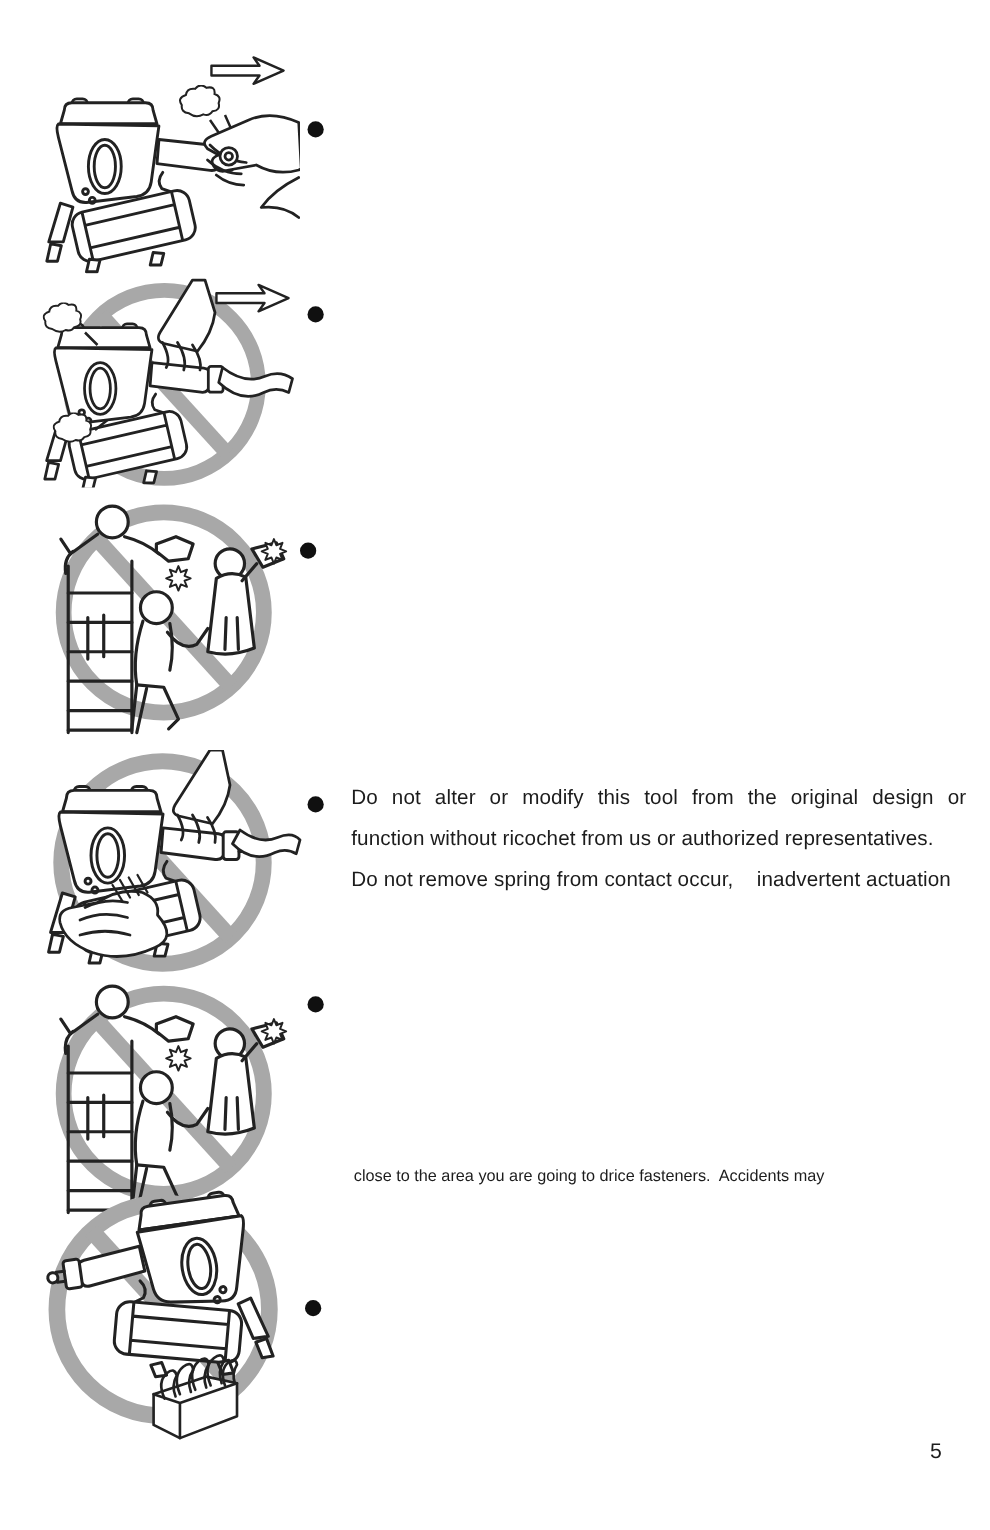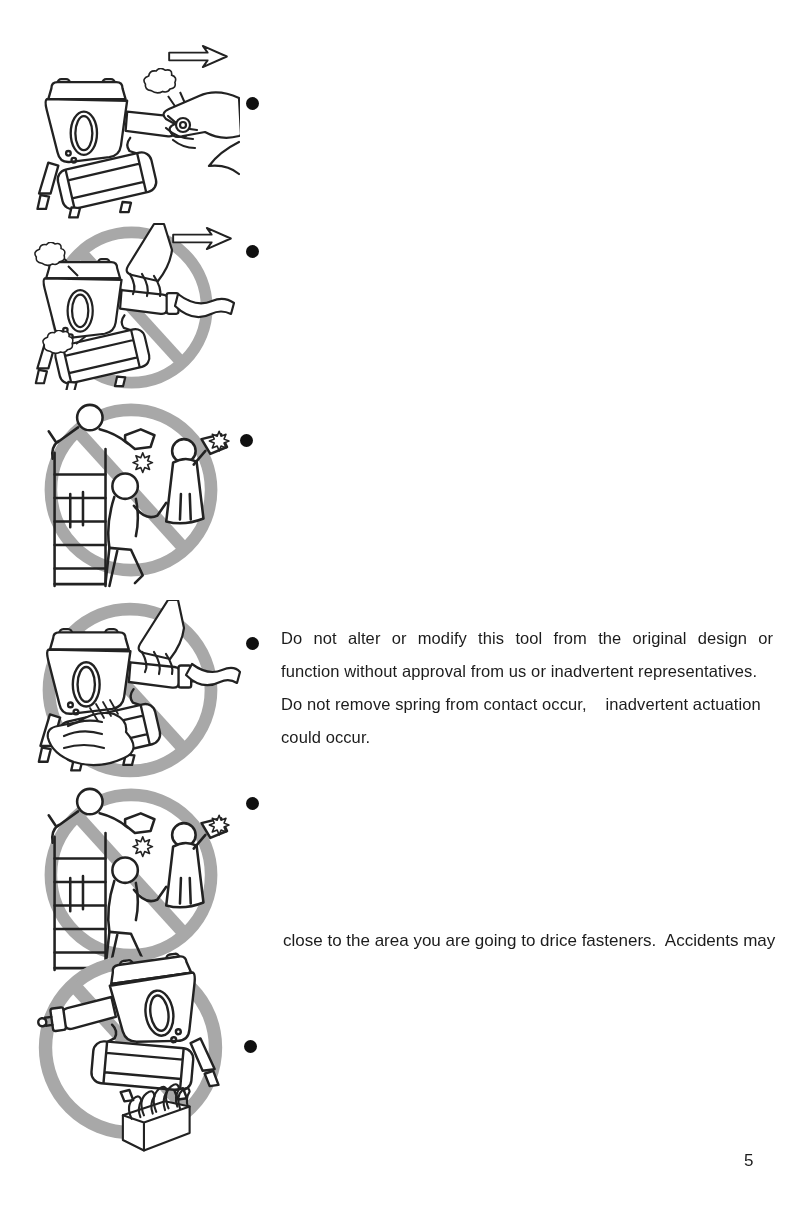--- a/index.html
+++ b/index.html
@@ -15,21 +15,21 @@
   }
   .illus { position:absolute; }
   .bullet {
     position:absolute;
     width:13px; height:13px;
     border-radius:50%;
     background:#101010;
   }
   .para { position:absolute; }
   .para-lg { font-size:16.5px; line-height:33px; letter-spacing:0.1px; }
-  .para-sm { font-size:17px; line-height:20px; }
+  .para-sm { font-size:13px; line-height:20px; }
   .line { white-space:pre; }
   .ws-wide { word-spacing:6.5px; }
   .ws-med  { word-spacing:1.5px; }
   .page-number { position:absolute; font-size:17px; color:#1c1c1c; }
   svg { display:block; }
 </style>
 </head>
 <body>
 
 <div class="page">
@@ -168,23 +168,22 @@
     <g stroke="#222" stroke-width="2.2" fill="#fff" stroke-linejoin="round" stroke-linecap="round">
       <path d="M96,114 q14,6 12,18 q16,18 -2,26 q-26,12 -50,4 q-22,-8 -26,-24 q-2,-10 10,-12 l20,-4 q18,-12 36,-8 z"></path>
       <path d="M50,126 q16,-8 34,-4 M46,136 q18,-8 38,-2 M46,148 q20,-6 40,0" fill="none"></path>
       <path d="M78,104 l8,14 M85,102 l8,14 M92,100 l8,14 M72,108 l8,13" stroke-width="1.8" fill="none"></path>
     </g>
   </svg>
   <div class="bullet" style="left:246px; top:637px;"></div>
 
   <div class="para para-lg" style="left:281px; top:622px; width:462px;">
     <div class="line ws-wide">Do not alter or modify this tool from the original design or</div>
-    <div class="line">function without approval from us or inadvertent representatives.</div>
+    <div class="line">function without ricochet from us or authorized representatives.</div>
     <div class="line">Do not remove spring from contact occur,    inadvertent actuation</div>
-    <div class="line">could occur.</div>
   </div>
 
   <svg class="illus" style="left:25px; top:782px;" width="215" height="190" viewBox="0 0 215 190">
     <use href="#sym-ban" x="16" y="3" width="180" height="180"></use>
     <use href="#sym-ladder-scene" x="2" y="0" width="206" height="191"></use>
   </svg>
   <div class="bullet" style="left:246px; top:797px;"></div>
 
   <div class="para para-sm" style="left:283px; top:931px; width:470px;">
     <div class="line">close to the area you are going to drice fasteners.  Accidents may</div>

